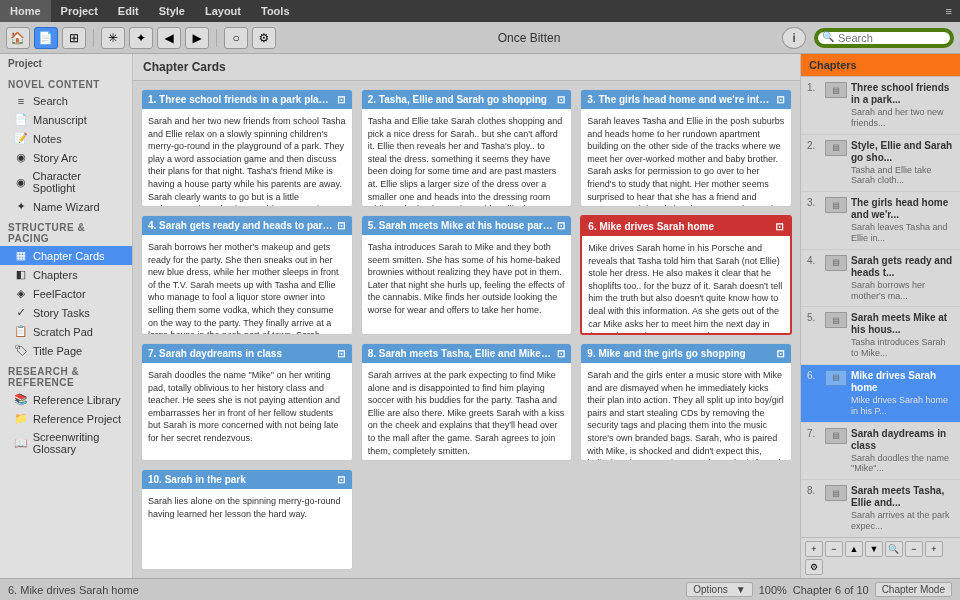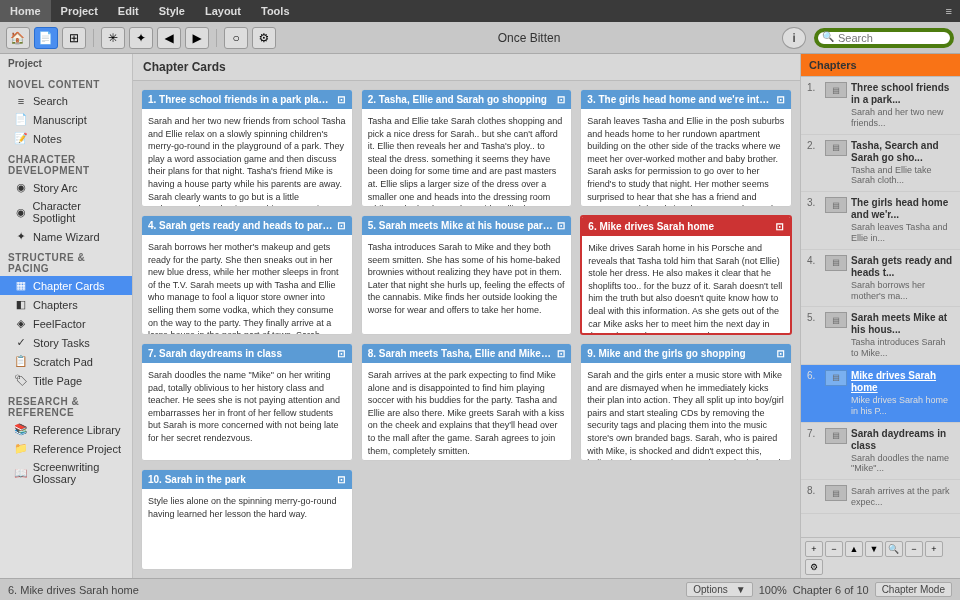--- a/index.html
+++ b/index.html
@@ -45,21 +45,21 @@
     .right-panel-header { padding: 5px 8px; font-size: 11px; font-weight: bold; color: #333; background: #f97316; border-bottom: 1px solid #bbb; }
     .chapter-list { flex: 1; overflow-y: auto; }
     .chapter-item { display: flex; align-items: flex-start; gap: 4px; padding: 5px 6px; border-bottom: 1px solid #ccc; cursor: pointer; }
     .chapter-item.active { background: #4a8ef0; }
     .chapter-num { font-size: 10px; color: #666; min-width: 14px; }
     .chapter-item.active .chapter-num { color: #ddd; }
     .chapter-thumb { width: 22px; height: 16px; background: #bbb; border: 1px solid #999; flex-shrink: 0; font-size: 8px; display: flex; align-items: center; justify-content: center; color: #666; }
     .chapter-item.active .chapter-thumb { background: #7ab0f0; border-color: #5a90d0; }
     .chapter-text { flex: 1; }
     .chapter-title { font-size: 10px; font-weight: bold; color: #333; line-height: 1.2; }
-    .chapter-item.active .chapter-title { color: white; text-decoration: underline; }
+    .chapter-item.active .chapter-title { color: white; }
     .chapter-subtitle { font-size: 9px; color: #666; line-height: 1.2; margin-top: 1px; }
     .chapter-item.active .chapter-subtitle { color: #ddd; }
 
     
     .status-bar { height: 22px; background: #c8c8c8; border-top: 1px solid #aaa; display: flex; align-items: center; padding: 0 8px; font-size: 11px; color: #444; gap: 8px; }
     .status-left { flex: 1; }
     .status-right { display: flex; align-items: center; gap: 6px; }
     .status-btn { padding: 1px 6px; font-size: 10px; background: #ddd; border: 1px solid #aaa; border-radius: 2px; cursor: pointer; display: flex; align-items: center; gap: 8px; }
 
     
@@ -123,21 +123,20 @@
     </div>
     <div class="sidebar-item">
       <span class="icon">📄</span>
       <span>Manuscript</span>
     </div>
     <div class="sidebar-item">
       <span class="icon">📝</span>
       <span>Notes</span>
     </div>
 
-    <div class="sidebar-section-header">CHARACTER DEVELOPMENT</div>
     <div class="sidebar-item">
       <span class="icon">◉</span>
       <span>Story Arc</span>
     </div>
     <div class="sidebar-item">
       <span class="icon">◉</span>
       <span>Character Spotlight</span>
     </div>
     <div class="sidebar-item">
       <span class="icon">✦</span>
@@ -268,41 +267,41 @@
           </div>
           <div class="card-body" style="font-size: 9px;">Sarah and the girls enter a music store with Mike and are dismayed when he immediately kicks their plan into action. They all split up into boy/girl pairs and start stealing CDs by removing the security tags and placing them into the music store's own branded bags.
 
 Sarah, who is paired with Mike, is shocked and didn't expect this, believing she was going on a date. She is forced to carry the bag while Mike does his thing but becomes upset and anxious and wants to leave. Mike doesn't understand her reaction until she finally reveals that it was Tasha that stole the dress for</div>
         </div>
         <div class="card">
           <div class="card-header blue">
             <span style="overflow: hidden; text-overflow: ellipsis; white-space: nowrap; flex: 1 1 0%;">10. Sarah in the park</span>
             <span style="margin-left: 4px; cursor: pointer;">⊡</span>
           </div>
-          <div class="card-body" style="font-size: 9px;">Style lies alone on the spinning merry-go-round having learned her lesson the hard way.</div>
+          <div class="card-body" style="font-size: 9px;">Sarah lies alone on the spinning merry-go-round having learned her lesson the hard way.</div>
         </div>
       </div>
   </div>
 
   <div class="right-panel">
     <div class="right-panel-header">Chapters</div>
     <div class="chapter-list" id="chapter-list">
         <div class="chapter-item">
           <span class="chapter-num">1.</span>
           <div class="chapter-thumb">▤</div>
           <div class="chapter-text">
             <div class="chapter-title">Three school friends in a park...</div>
             <div class="chapter-subtitle">Sarah and her two new friends...</div>
           </div>
         </div>
         <div class="chapter-item">
           <span class="chapter-num">2.</span>
           <div class="chapter-thumb">▤</div>
           <div class="chapter-text">
-            <div class="chapter-title">Tasha, Search and Sarah go sho...</div>
+            <div class="chapter-title">Style, Ellie and Sarah go sho...</div>
             <div class="chapter-subtitle">Tasha and Ellie take Sarah cloth...</div>
           </div>
         </div>
         <div class="chapter-item">
           <span class="chapter-num">3.</span>
           <div class="chapter-thumb">▤</div>
           <div class="chapter-text">
             <div class="chapter-title">The girls head home and we'r...</div>
             <div class="chapter-subtitle">Sarah leaves Tasha and Ellie in...</div>
           </div>
@@ -336,20 +335,21 @@
           <div class="chapter-thumb">▤</div>
           <div class="chapter-text">
             <div class="chapter-title">Sarah daydreams in class</div>
             <div class="chapter-subtitle">Sarah doodles the name "Mike"...</div>
           </div>
         </div>
         <div class="chapter-item">
           <span class="chapter-num">8.</span>
           <div class="chapter-thumb">▤</div>
           <div class="chapter-text">
+            <div class="chapter-title">Sarah meets Tasha, Ellie and...</div>
             <div class="chapter-subtitle">Sarah arrives at the park expec...</div>
           </div>
         </div>
       </div>
     <div class="panel-controls">
       <div class="panel-btn">+</div>
       <div class="panel-btn">−</div>
       <div class="panel-btn">▲</div>
       <div class="panel-btn">▼</div>
       <div class="panel-btn">🔍</div>

